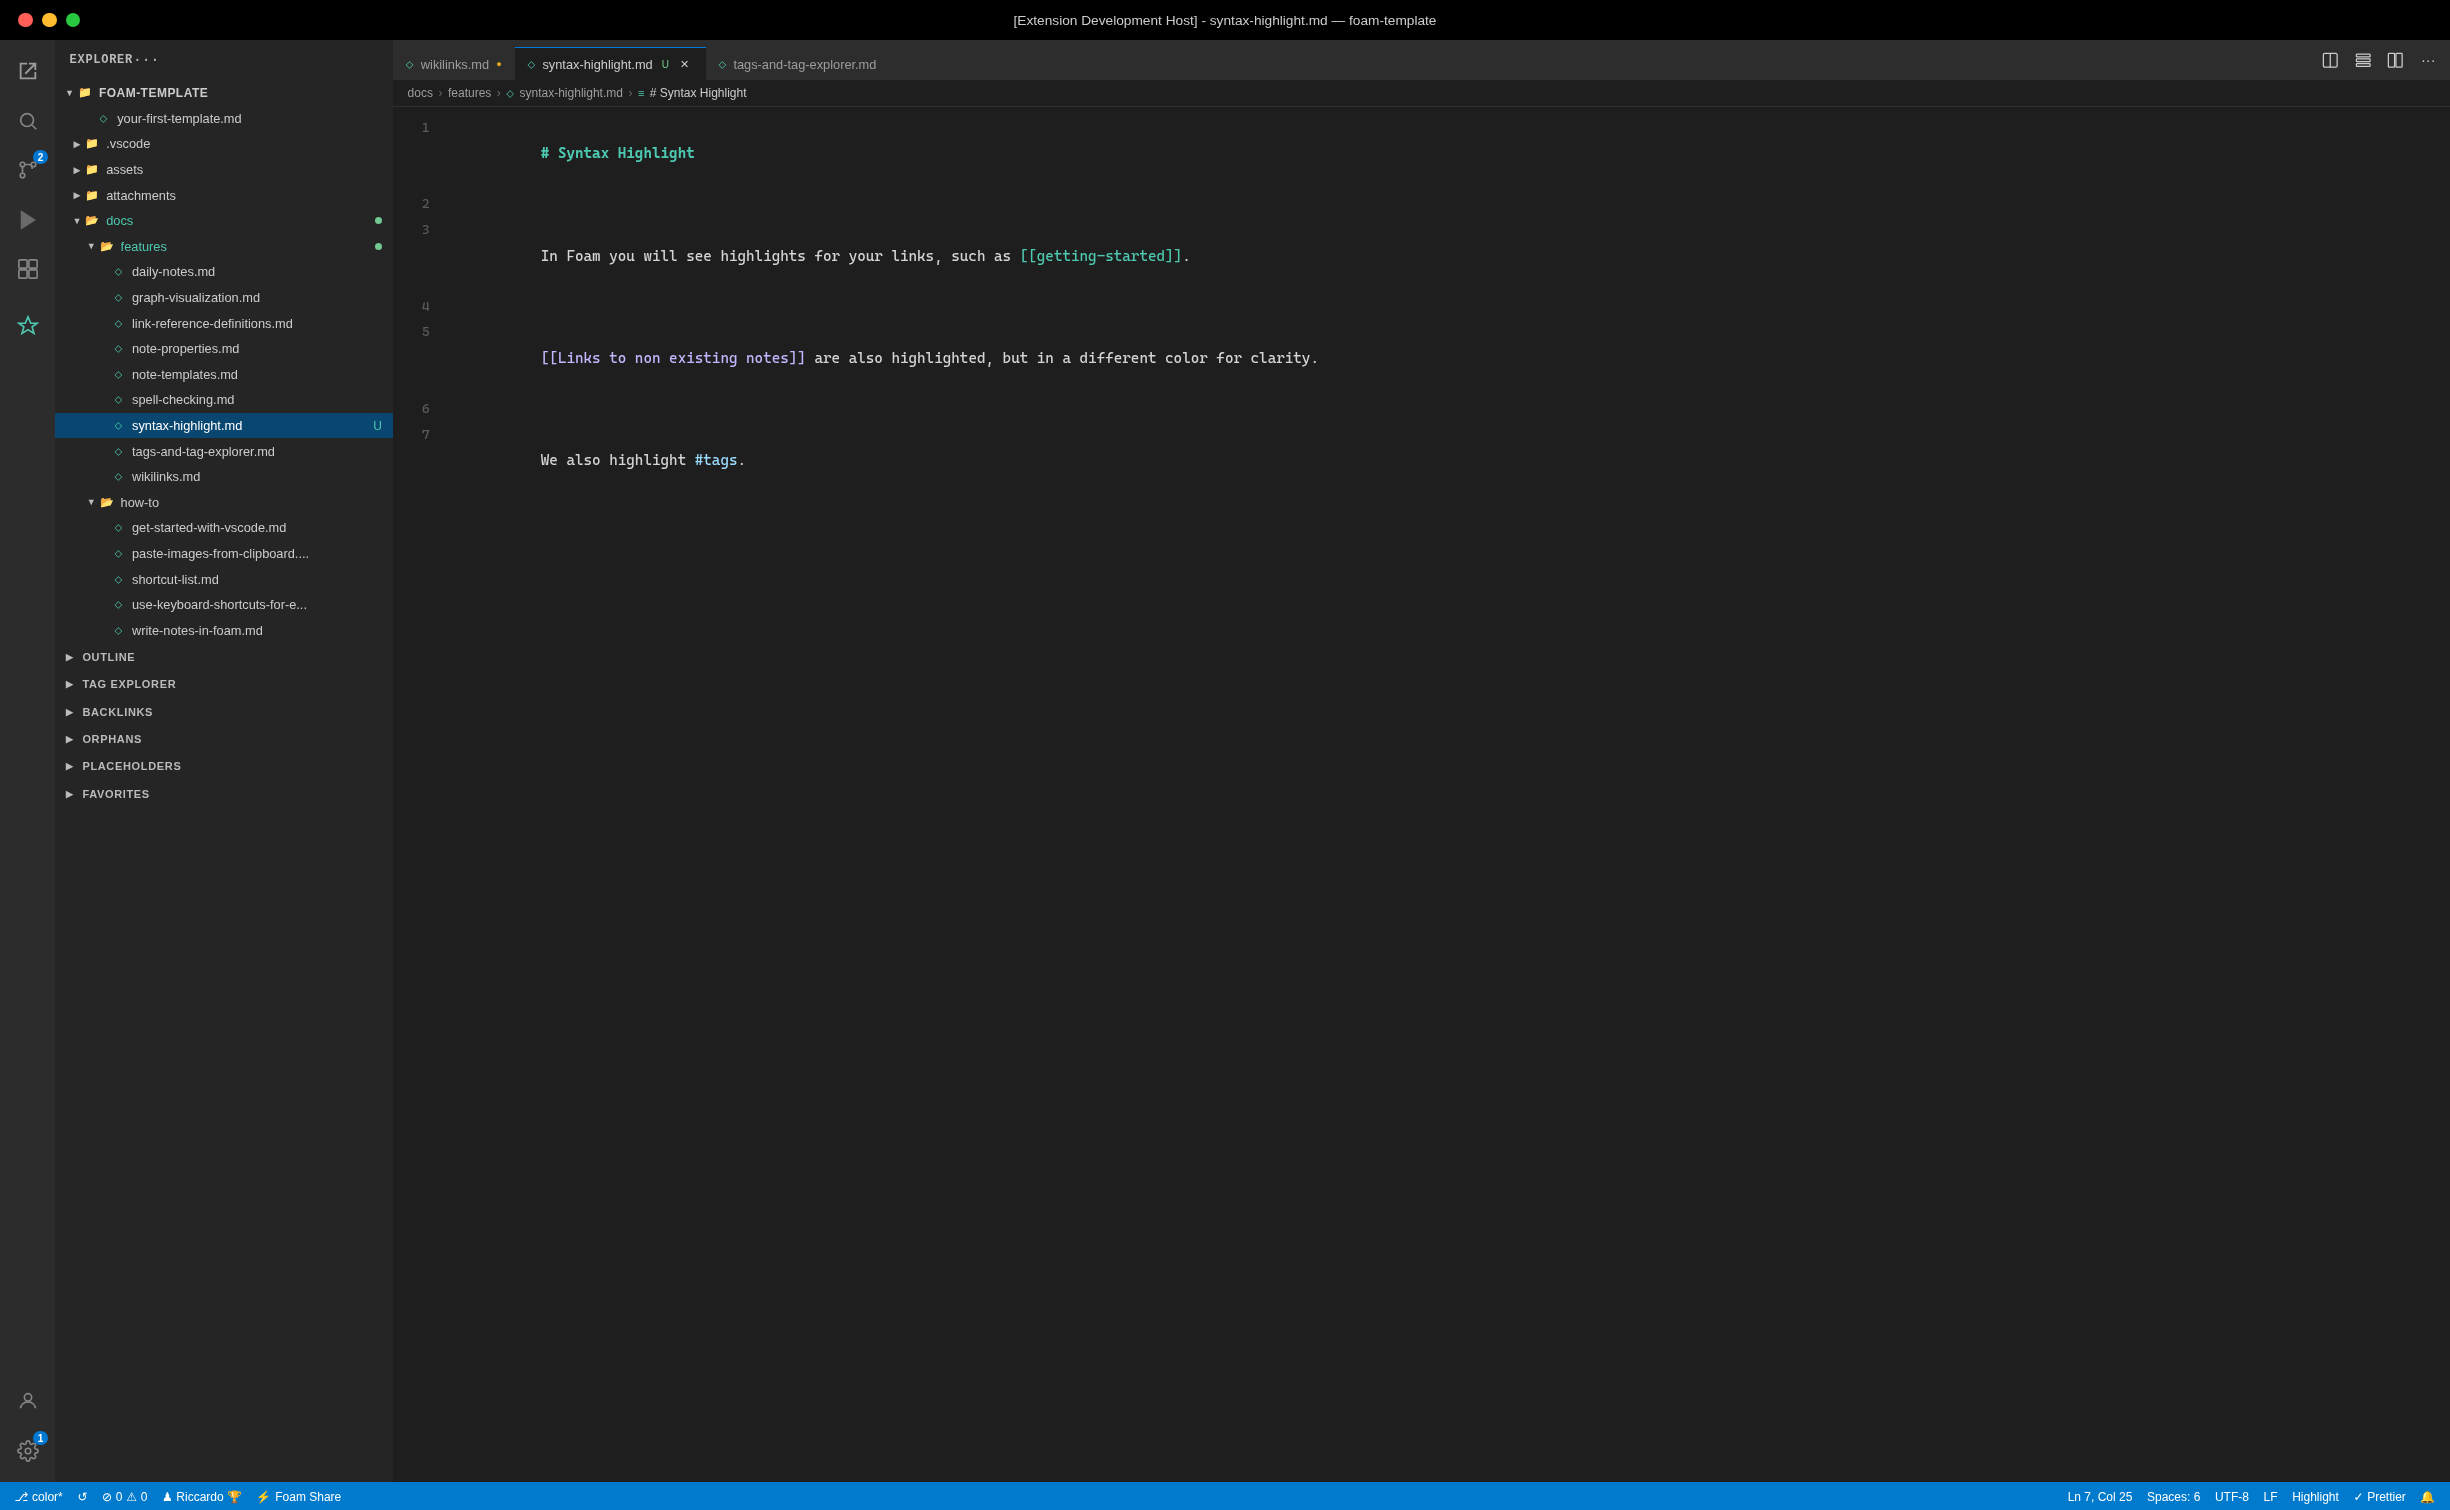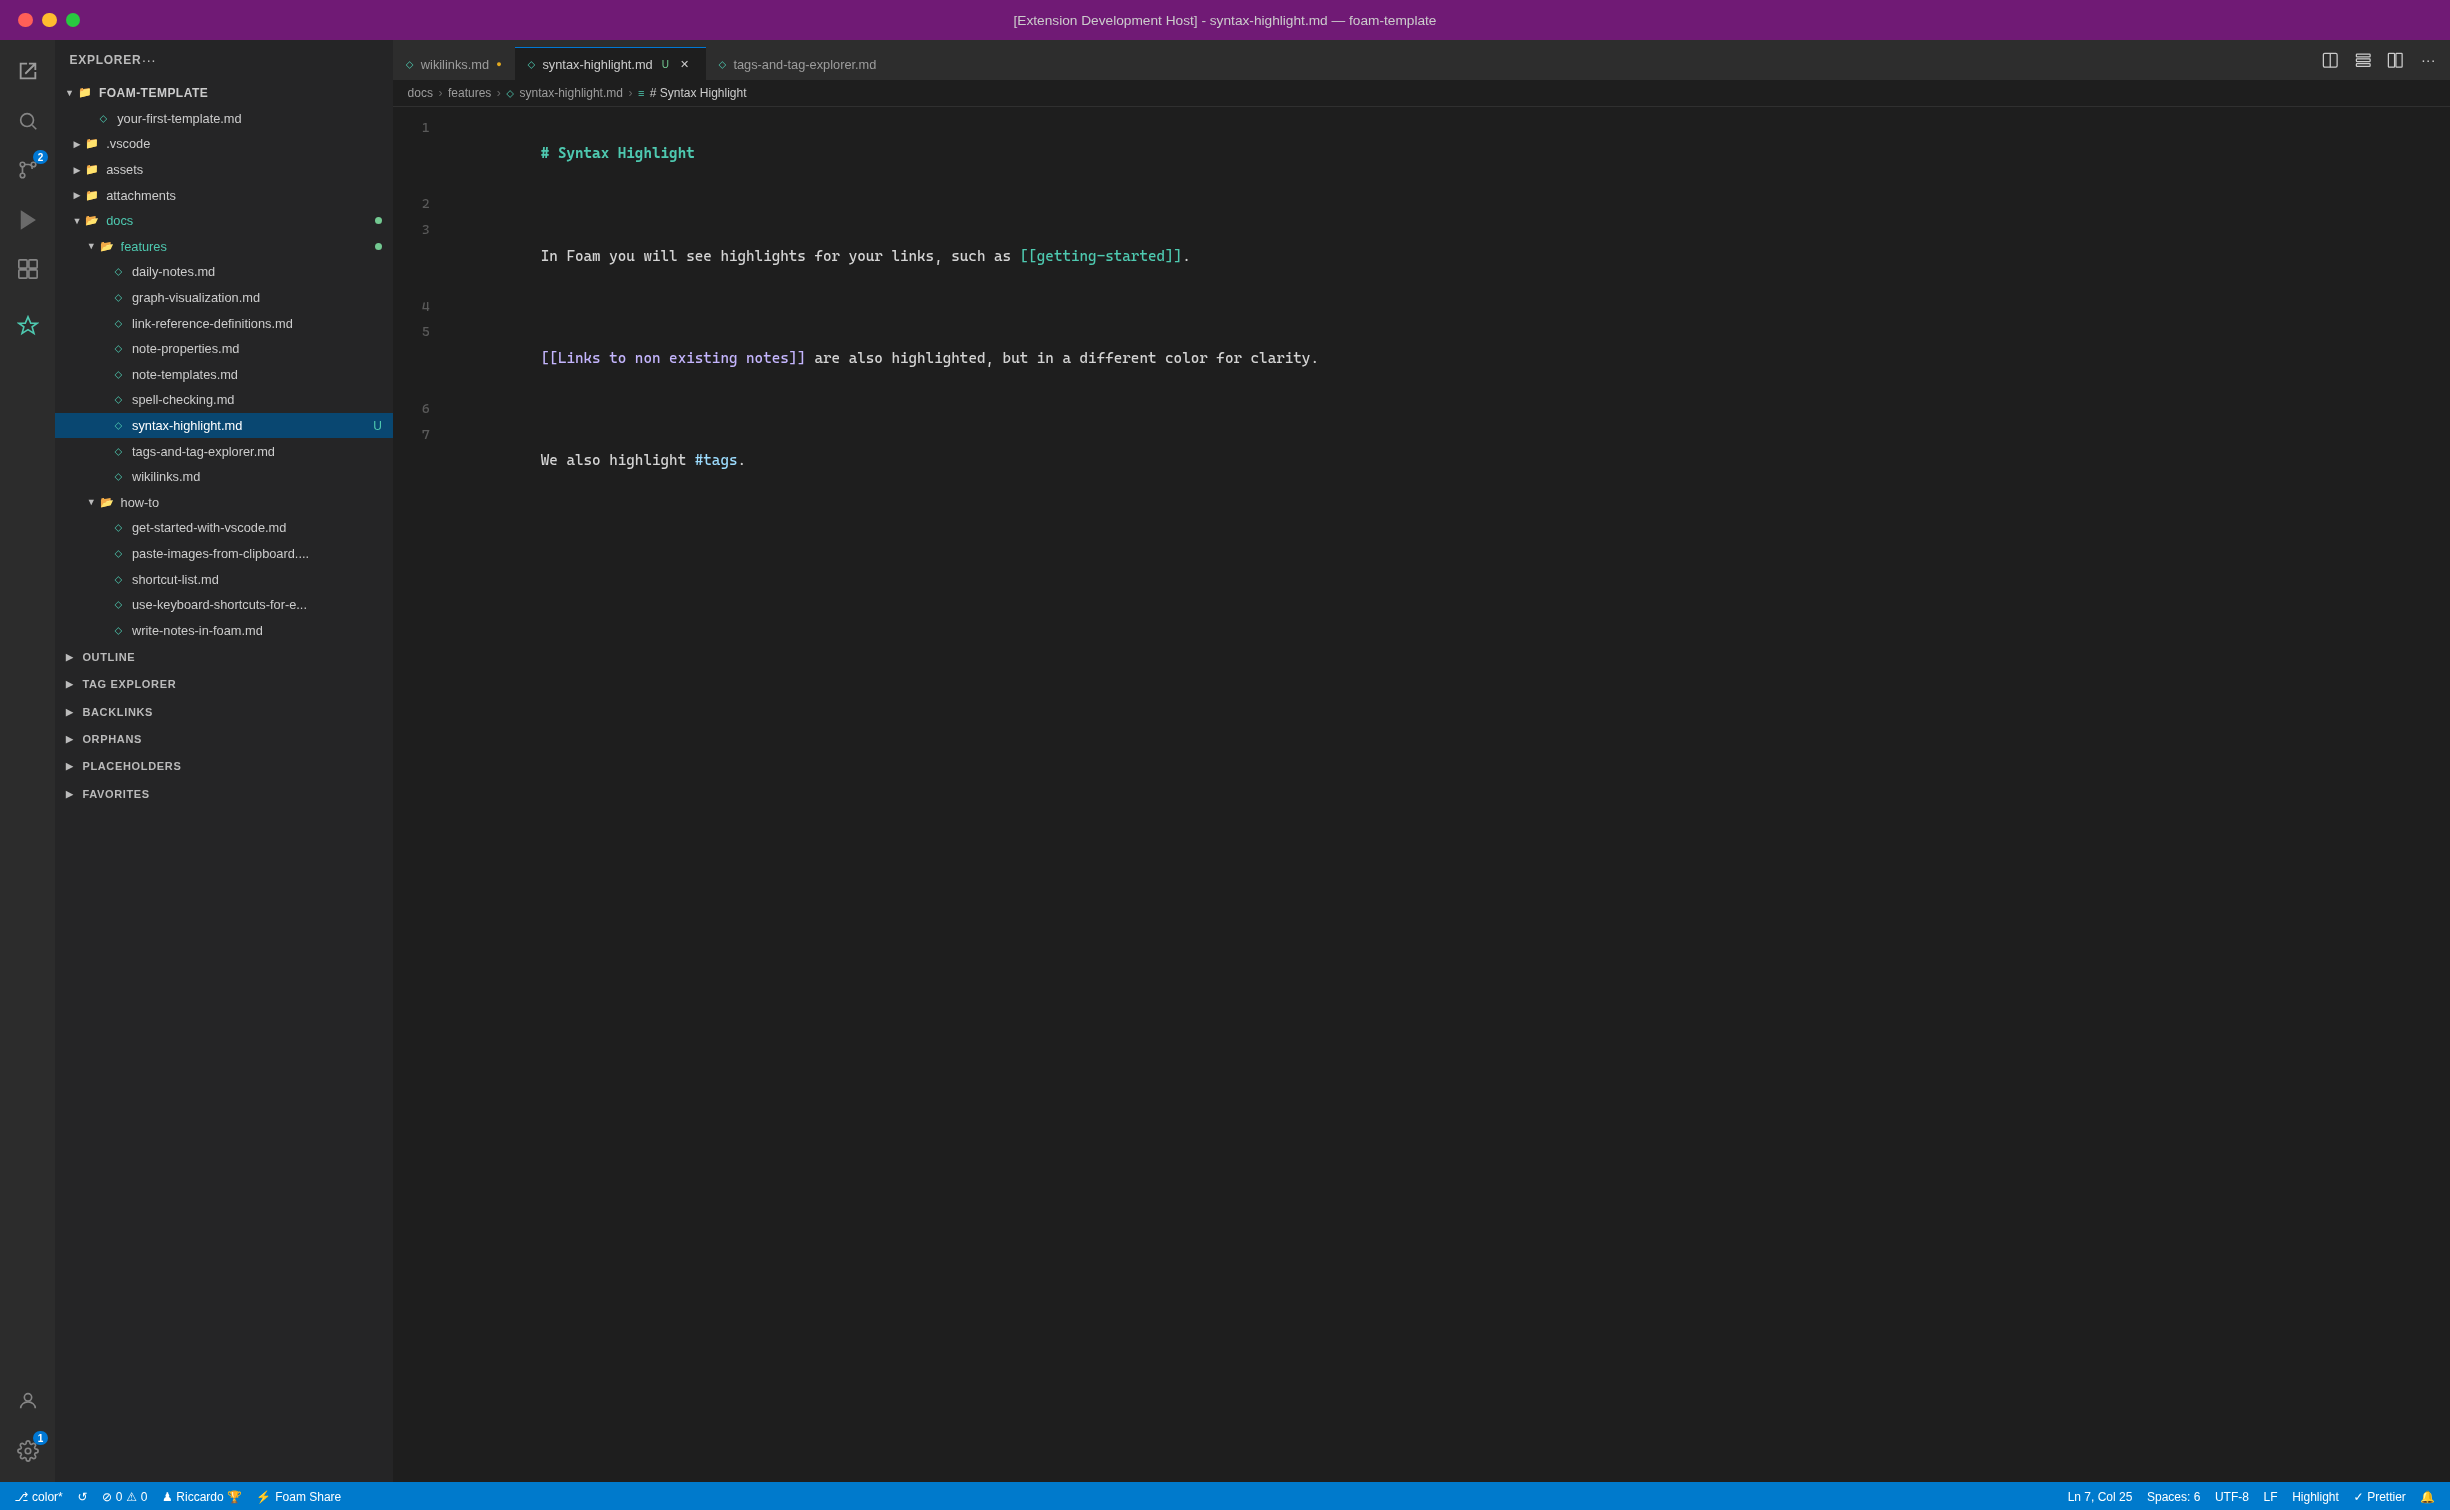--- a/index.html
+++ b/index.html
@@ -9,21 +9,21 @@
       background: #1e1e1e;
       font-family: -apple-system, 'Segoe UI', sans-serif;
       overflow: hidden;
       display: flex;
       flex-direction: column;
     }
 
     
     .titlebar {
       height: 40px;
-      background: #701a75;
+      background: #000000;
       display: flex;
       align-items: center;
       justify-content: center;
       position: relative;
       flex-shrink: 0;
     }
     .titlebar-dots {
       position: absolute;
       left: 18.3px;
       display: flex;
@@ -100,20 +100,21 @@
       flex-direction: column;
       flex-shrink: 0;
       overflow: hidden;
     }
     .sidebar-header {
       height: 40px;
       display: flex;
       align-items: center;
       padding: 0 14.6px;
       flex-shrink: 0;
+      font-family: Liberation Mono, monospace;
     }
     .sidebar-header-title {
       color: #bbbbbb;
       font-size: 12px;
       font-weight: 700;
       letter-spacing: 0.06em;
       text-transform: uppercase;
     }
     .sidebar-header-icon {
       color: #bbbbbb;

